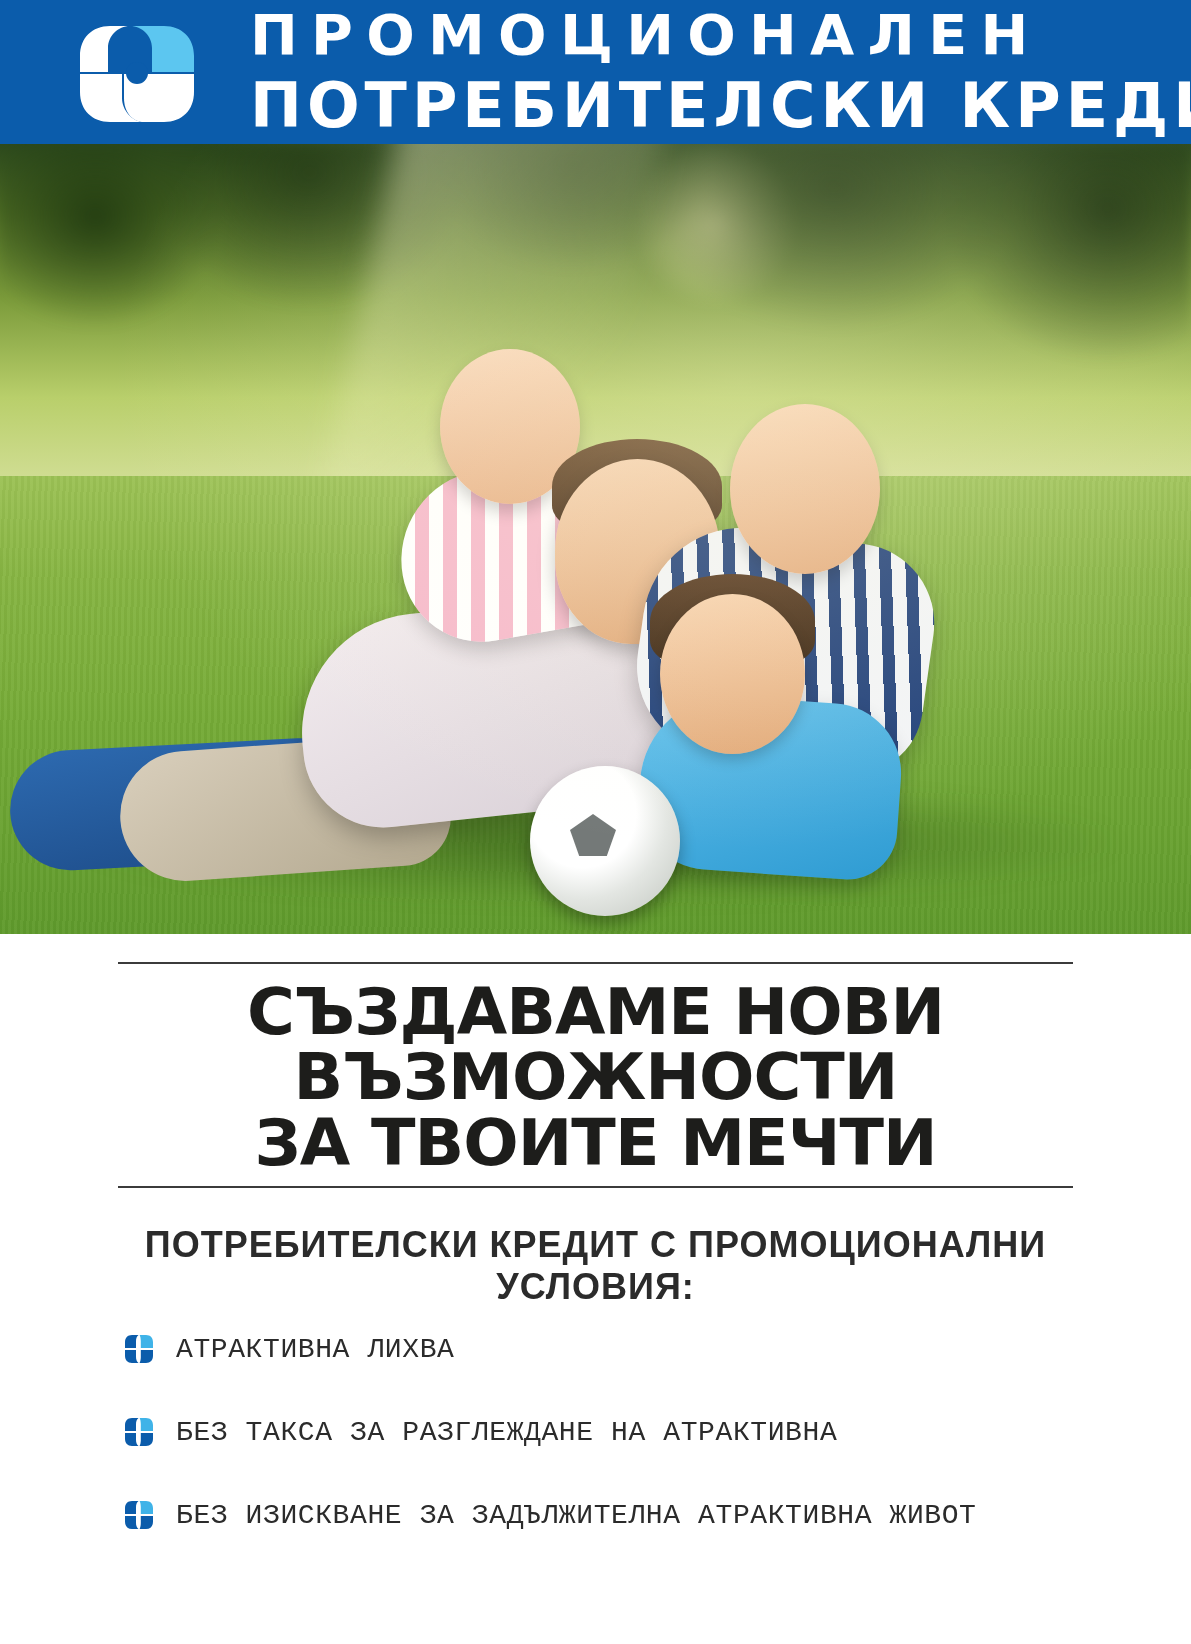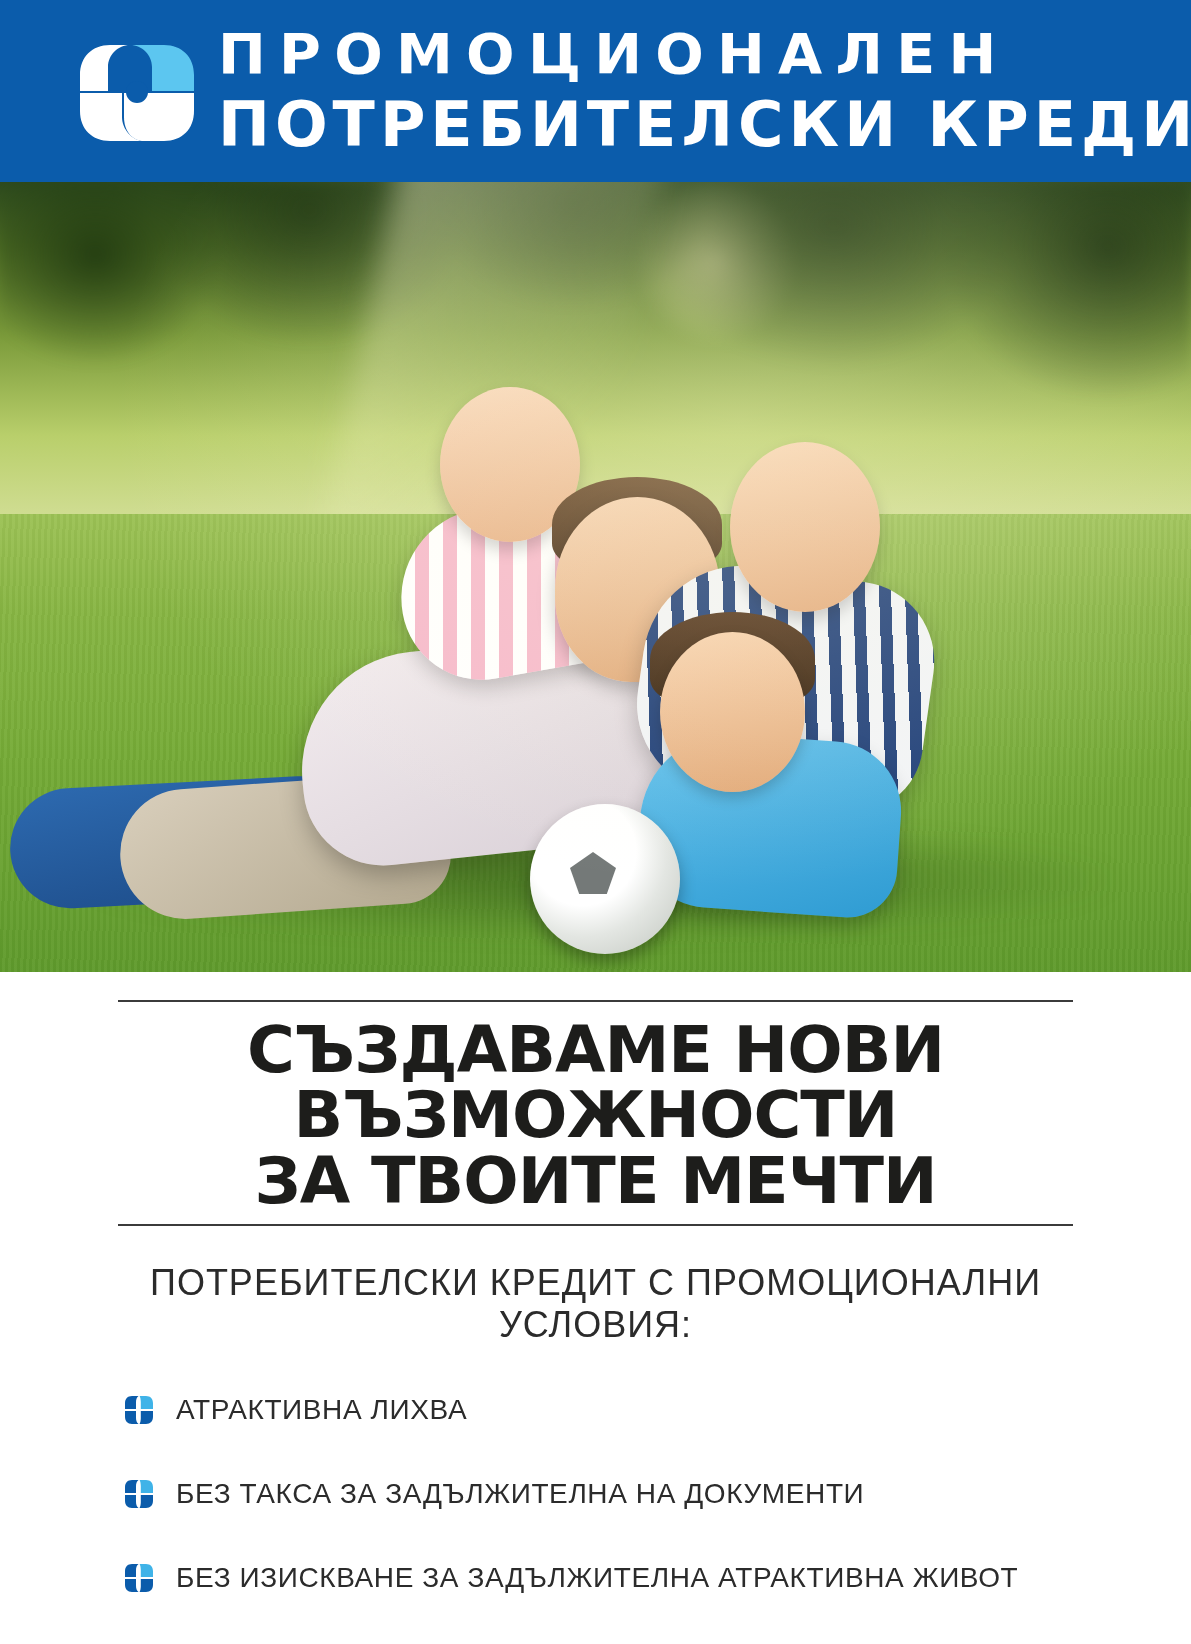--- a/index.html
+++ b/index.html
@@ -18,27 +18,28 @@
     width: 1191px;
     height: 1644px;
     position: relative;
     background: #ffffff;
     display: flex;
     flex-direction: column;
   }
 
   
   .header {
-    height: 182px;
+    height: 144px;
     background: #0b5cab;
     display: flex;
     align-items: center;
     padding: 0 0 0 0;
     position: relative;
     flex: 0 0 auto;
+    gap: 32px;
   }
   .header-logo {
     width: 118px;
     height: 100px;
     margin-left: 78px;
     margin-right: 22px;
     flex: 0 0 auto;
     position: relative;
     top: 2px;
   }
@@ -277,24 +278,26 @@
     transform: scaleX(1.02);
   }
   .headline .l2 { display: block; }
   .subhead {
     text-align: center;
     color: #2b2b2b;
     font-size: 36px;
     letter-spacing: 1px;
     margin-top: 36px;
     font-family: "Liberation Sans", sans-serif;
+    font-weight: bold;
   }
   .bullets {
-    margin-top: 48px;
+    margin-top: 26px;
     padding: 0 6px;
+    font-family: Liberation Mono, monospace;
   }
   .bullet {
     display: flex;
     align-items: center;
     margin-bottom: 52px;
   }
   .bullet-icon {
     width: 30px;
     height: 30px;
     flex: 0 0 auto;
@@ -382,21 +385,21 @@
 
       <div class="bullet">
         <span class="bullet-icon">
           <svg viewBox="0 0 30 30" width="30" height="30" aria-hidden="true">
             <path d="M15.5,1 H22 C26.5,1 29,3.8 29,8.2 V14 H16.8 V7 C16.8,3.6 15.8,1 15.5,1 Z" fill="#3fb3e8"></path>
             <path d="M1,8.2 C1,3.8 3.6,1 8,1 H14.5 C12.6,2.6 12,4.6 12,7.6 V14 H1 Z" fill="#0b5cab"></path>
             <path d="M1,16 H12 V22.4 C12,25.4 12.6,27.4 14.5,29 H8 C3.6,29 1,26.2 1,21.8 Z" fill="#0b5cab"></path>
             <path d="M16.8,16 H29 V21.8 C29,26.2 26.5,29 22,29 H15.5 C15.8,29 16.8,26.4 16.8,23 Z" fill="#0b5cab"></path>
           </svg>
         </span>
-        <span class="bullet-text">БЕЗ ТАКСА ЗА ЗАДЪЛЖИТЕЛНА НА ДОКУМЕНТИ</span>
+        <span class="bullet-text">БЕЗ ТАКСА ЗА РАЗГЛЕЖДАНЕ НА АТРАКТИВНА</span>
       </div>
 
       <div class="bullet">
         <span class="bullet-icon">
           <svg viewBox="0 0 30 30" width="30" height="30" aria-hidden="true">
             <path d="M15.5,1 H22 C26.5,1 29,3.8 29,8.2 V14 H16.8 V7 C16.8,3.6 15.8,1 15.5,1 Z" fill="#3fb3e8"></path>
             <path d="M1,8.2 C1,3.8 3.6,1 8,1 H14.5 C12.6,2.6 12,4.6 12,7.6 V14 H1 Z" fill="#0b5cab"></path>
             <path d="M1,16 H12 V22.4 C12,25.4 12.6,27.4 14.5,29 H8 C3.6,29 1,26.2 1,21.8 Z" fill="#0b5cab"></path>
             <path d="M16.8,16 H29 V21.8 C29,26.2 26.5,29 22,29 H15.5 C15.8,29 16.8,26.4 16.8,23 Z" fill="#0b5cab"></path>
           </svg>

